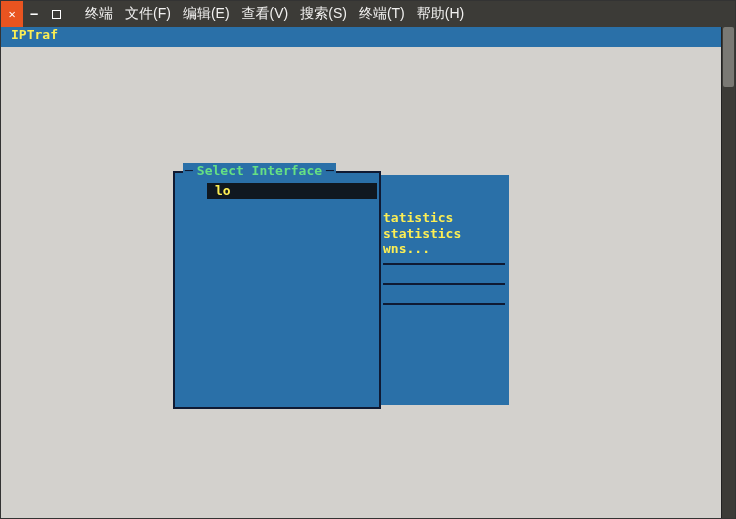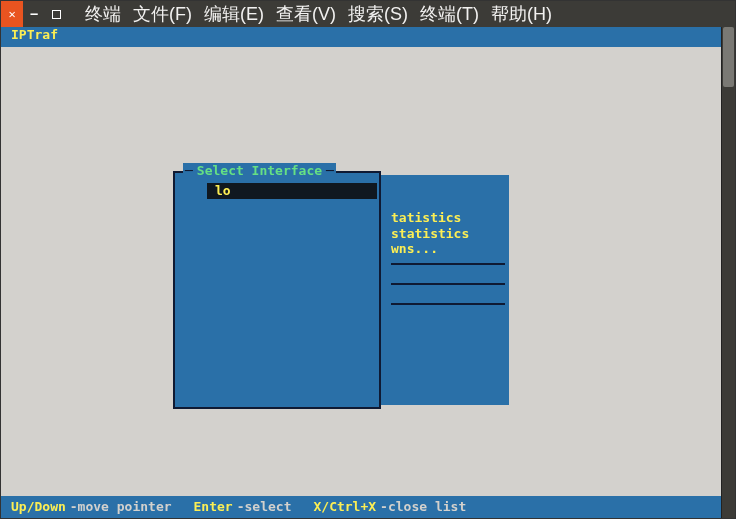--- a/index.html
+++ b/index.html
@@ -4,30 +4,30 @@
 <style>
   * { margin: 0; padding: 0; box-sizing: border-box; }
   html, body { width: 736px; height: 519px; font-family: "DejaVu Sans Mono", "Consolas", monospace; overflow: hidden; background: #000; }
   .window { width: 736px; height: 519px; display: flex; flex-direction: column; border: 1px solid #333; }
   .titlebar { height: 26px; background: #3c3b37; display: flex; align-items: center; color: #fff; font-size: 13px; }
   .win-controls { display: flex; height: 100%; }
   .win-btn { width: 22px; height: 100%; display: flex; align-items: center; justify-content: center; font-size: 12px; font-weight: bold; color: #fff; }
   .win-close { background: #e95420; }
   .win-min, .win-max { background: #3c3b37; }
   .menus { display: flex; gap: 12px; margin-left: 18px; }
-  .menu-item { color: #f2f1f0; font-size: 18px; font-family: sans-serif; cursor: default; }
+  .menu-item { color: #f2f1f0; font-size: 14px; font-family: sans-serif; cursor: default; }
   .terminal-wrap { flex: 1; display: flex; background: #000; }
   .terminal { flex: 1; background: #d3d1cd; position: relative; font-size: 13px; font-weight: bold; line-height: 1.2; }
   .vscroll { width: 14px; background: #3c3b37; border-left: 1px solid #222; position: relative; }
   .vscroll-thumb { position: absolute; top: 0; left: 1px; right: 1px; height: 60px; background: #7a7974; border-radius: 2px; }
 
   .app-title-row { position: absolute; top: 0; left: 0; right: 0; background: #2a70a8; height: 20px; }
   .app-title { position: absolute; top: 0; left: 10px; color: #fcee54; }
 
-  .panel-back { position: absolute; left: 378px; top: 148px; width: 130px; height: 230px; background: #2a70a8; color: #fcee54; padding: 35px 4px 4px 12px; }
+  .panel-back { position: absolute; left: 378px; top: 148px; width: 130px; height: 230px; background: #2a70a8; color: #fcee54; padding: 35px 4px 4px 4px; }
   .panel-back .line { white-space: pre; }
   .hr { border-top: 2px solid #0f1a33; margin: 6px 0 18px 0; }
   .hr.last { margin-bottom: 0; }
 
   .dialog { position: absolute; left: 172px; top: 144px; width: 208px; height: 238px; background: #2a70a8; border: 2px solid #0f1a33; }
   .dialog-title-wrap { position: absolute; top: -10px; left: 8px; background: #2a70a8; padding: 0 2px; color: #66e084; display:flex; align-items:center; gap:4px;}
   .dialog-title-dash { color:#0f1a33; }
   .dialog-list { position: absolute; top: 10px; left: 2px; right: 2px; padding-left: 30px; }
   .list-item { padding: 0 8px; }
   .list-item.selected { background: #101820; color: #fcee54; }
@@ -83,30 +83,20 @@
         <div class="dialog-title-wrap">
           <span class="dialog-title-dash">─</span>
           <span>Select Interface</span>
           <span class="dialog-title-dash">─</span>
         </div>
         <div class="dialog-list">
           <div class="list-item selected">lo</div>
         </div>
       </div>
 
-      <div class="statusbar">
-        <span class="sb-key">Up/Down</span>
-        <span class="sb-txt">-move pointer</span>
-        <span style="width:14px"></span>
-        <span class="sb-key">Enter</span>
-        <span class="sb-txt">-select</span>
-        <span style="width:14px"></span>
-        <span class="sb-key">X/Ctrl+X</span>
-        <span class="sb-txt">-close list</span>
-      </div>
 
     </div>
     <div class="vscroll">
       <div class="vscroll-thumb"></div>
     </div>
   </div>
 
 </div>
 
 </body></html>

